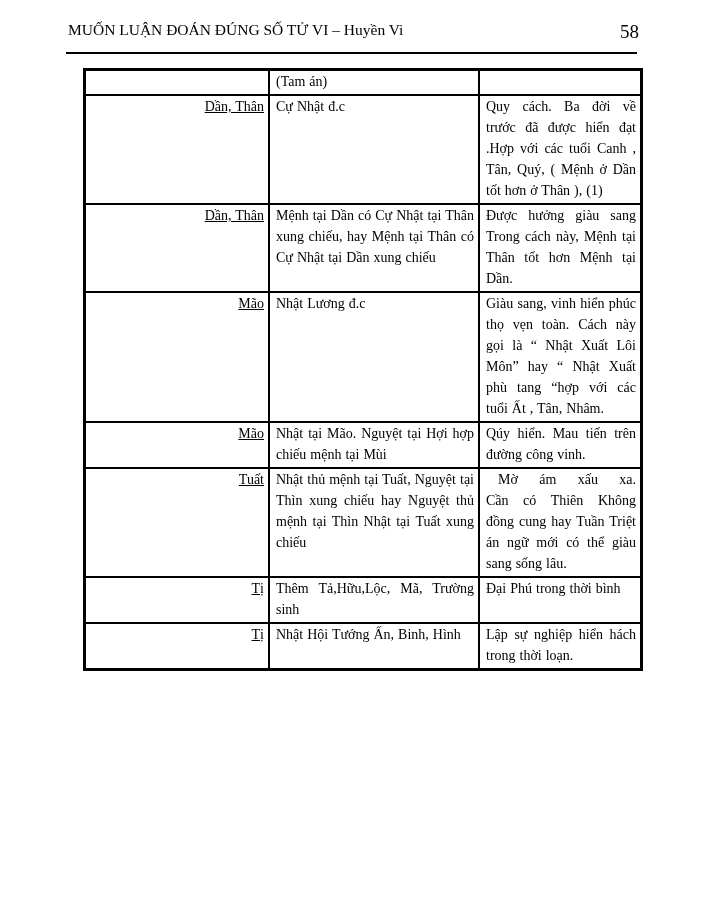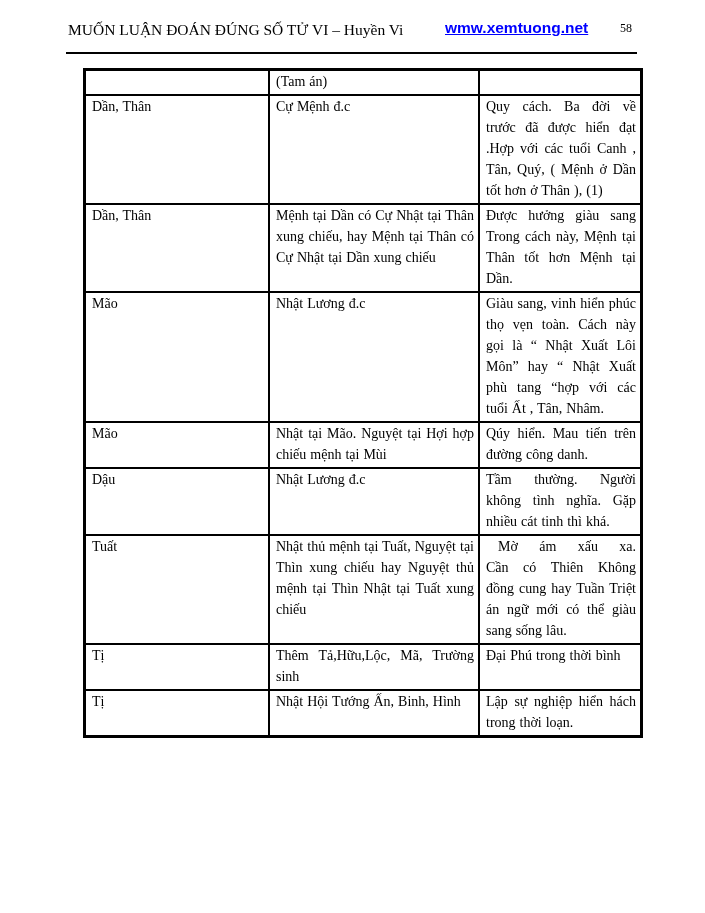--- a/index.html
+++ b/index.html
@@ -9,84 +9,78 @@
   }
   .title{
     position:absolute;left:68px;top:21px;font-size:15.5px;white-space:nowrap;
   }
   .site-link{
     position:absolute;left:445px;top:19px;
     font-family:"Liberation Sans", sans-serif;font-weight:bold;
     font-size:15.5px;color:#0000ff;text-decoration:underline;white-space:nowrap;
   }
   .page-num{
-    position:absolute;left:620px;top:21px;font-size:12px;
+    position:absolute;left:620px;top:21px;font-size:19px;
   }
   .header-rule{
     position:absolute;left:66px;top:52px;width:571px;height:2px;background:#000;
   }
   .doc-table{
     position:absolute;left:83px;top:68px;width:560px;
     border-collapse:collapse;table-layout:fixed;
     border:3px solid #000;
   }
   .doc-table td{
     border:2px solid #000;
     vertical-align:top;
     padding:0 4px 2px 6px;
     font-size:14px;line-height:21px;
     text-align:justify;
     overflow:hidden;
     word-spacing:0.5px;
   }
-  td.c1{width:172px;text-align:left;}
+  td.c1{width:172px;text-align:right;text-decoration:underline;}
   td.c2{width:198px;}
   td.c3{}
   .justify-full{text-align:justify;text-align-last:justify;margin-left:12px;}
 </style>
 </head>
 <body>
 
 <div class="page">
   <span class="title">MUỐN LUẬN ĐOÁN ĐÚNG SỐ TỬ VI – Huyền Vi</span>
-  <a class="site-link" href="#">wmw.xemtuong.net</a>
   <span class="page-num">58</span>
   <div class="header-rule"></div>
 
   <table class="doc-table">
     <tbody>
         <tr>
           <td class="c1"></td>
           <td class="c2">(Tam án)</td>
           <td class="c3"></td>
         </tr>
         <tr>
           <td class="c1">Dần, Thân</td>
-          <td class="c2">Cự Mệnh đ.c</td>
+          <td class="c2">Cự Nhật đ.c</td>
           <td class="c3">Quy cách. Ba đời về trước đã được hiển đạt .Hợp với các tuổi Canh , Tân, Quý, ( Mệnh ở Dần tốt hơn ở Thân ), (1)</td>
         </tr>
         <tr>
           <td class="c1">Dần, Thân</td>
           <td class="c2">Mệnh tại Dần có Cự Nhật tại Thân xung chiếu, hay Mệnh tại Thân có Cự Nhật tại Dần xung chiếu</td>
           <td class="c3">Được hưởng giàu sang Trong cách này, Mệnh tại Thân tốt hơn Mệnh tại Dần.</td>
         </tr>
         <tr>
           <td class="c1">Mão</td>
           <td class="c2">Nhật Lương đ.c</td>
           <td class="c3">Giàu sang, vinh hiển phúc thọ vẹn toàn. Cách này gọi là “ Nhật Xuất Lôi Môn” hay “ Nhật Xuất phù tang “hợp với các tuổi Ất , Tân, Nhâm.</td>
         </tr>
         <tr>
           <td class="c1">Mão</td>
           <td class="c2">Nhật tại Mão. Nguyệt tại Hợi hợp chiếu mệnh tại Mùi</td>
-          <td class="c3">Qúy hiển. Mau tiến trên đường công danh.</td>
-        </tr>
-        <tr>
-          <td class="c1">Dậu</td>
-          <td class="c2">Nhật Lương đ.c</td>
-          <td class="c3">Tầm thường. Người không tình nghĩa. Gặp nhiều cát tinh thì khá.</td>
+          <td class="c3">Qúy hiển. Mau tiến trên đường công vinh.</td>
         </tr>
         <tr>
           <td class="c1">Tuất</td>
           <td class="c2">Nhật thủ mệnh tại Tuất, Nguyệt tại Thìn xung chiếu hay Nguyệt thủ mệnh tại Thìn Nhật tại Tuất xung chiếu</td>
           <td class="c3">
             <div class="justify-full">Mờ ám xấu xa.</div>
             <div>Cần có Thiên Không đồng cung hay Tuần Triệt án ngữ mới có thể giàu sang sống lâu.</div>
           </td>
         </tr>
         <tr>

